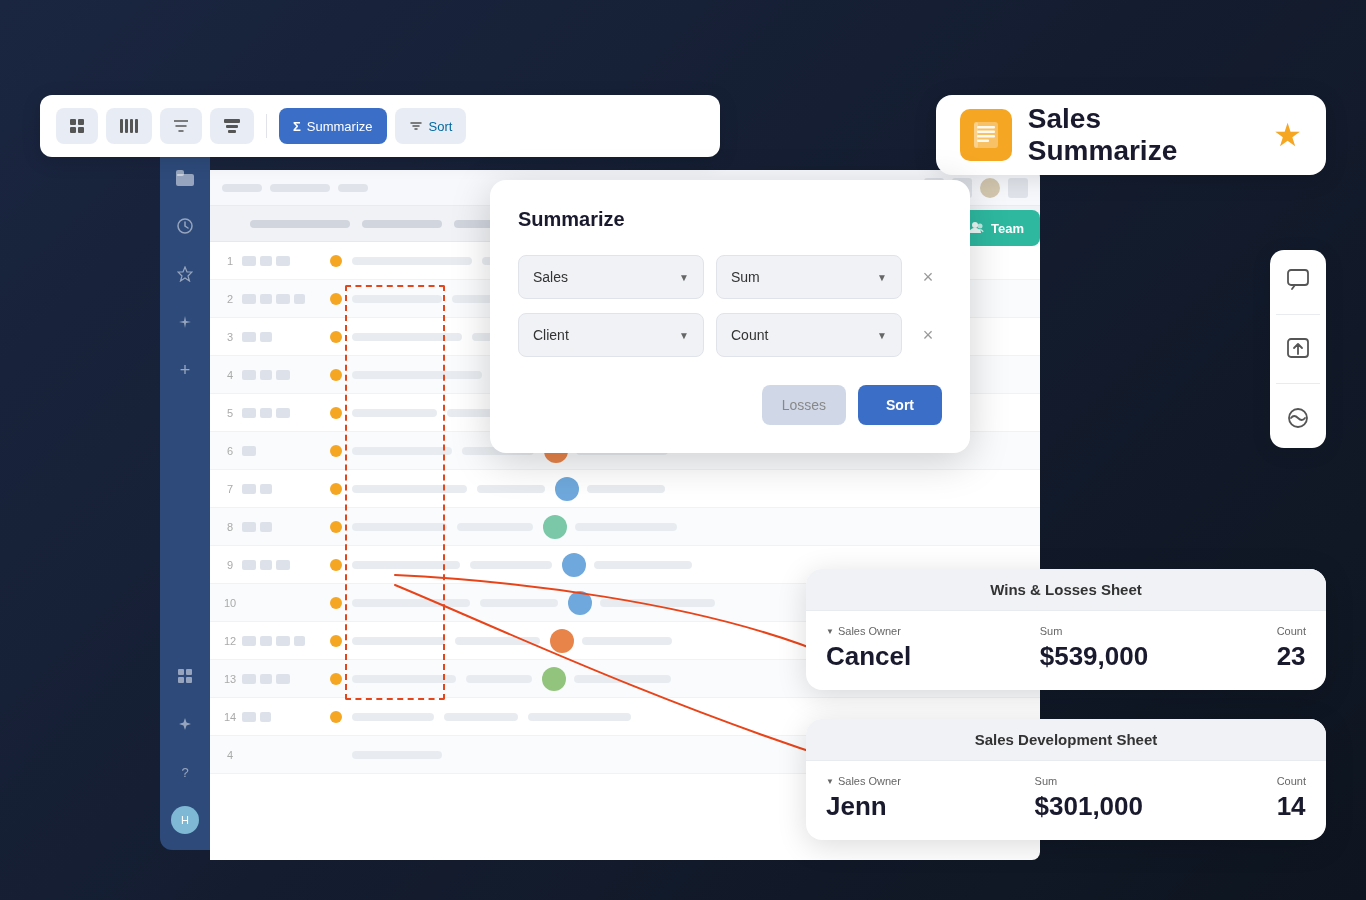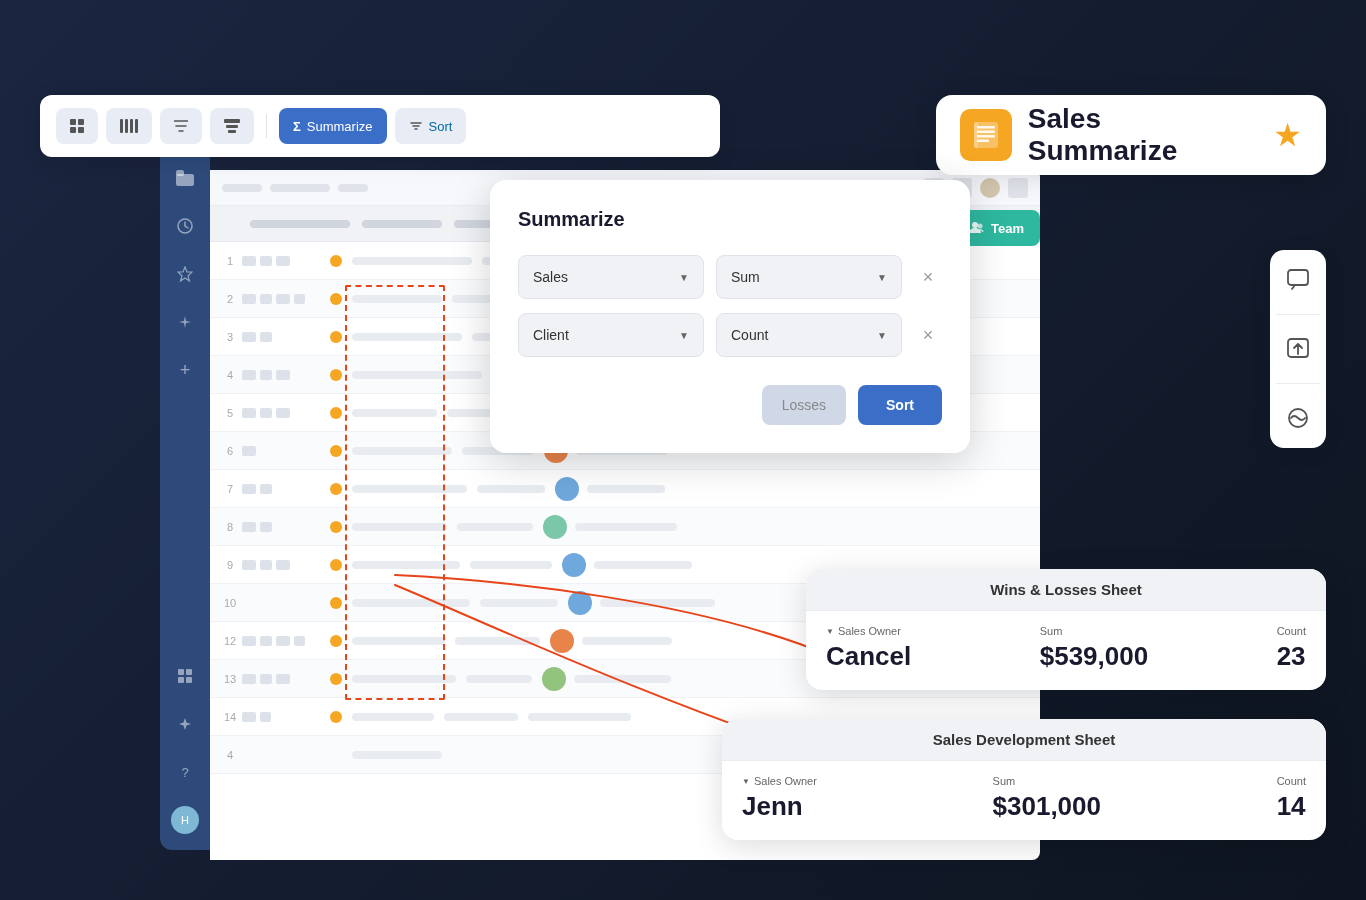--- a/index.html
+++ b/index.html
@@ -348,21 +348,21 @@
       font-size: 26px;
       font-weight: 700;
       color: #1a1a2e;
     }
 
     
     .sales-dev-card {
       position: absolute;
       right: 40px;
       bottom: 60px;
-      width: 604px;
+      width: 520px;
       background: white;
       border-radius: 16px;
       box-shadow: 0 6px 30px rgba(0,0,0,0.14);
       overflow: hidden;
       z-index: 50;
     }
     .sales-dev-card-header {
       background: #f0f2f5;
       padding: 12px 20px;
       font-size: 15px;

